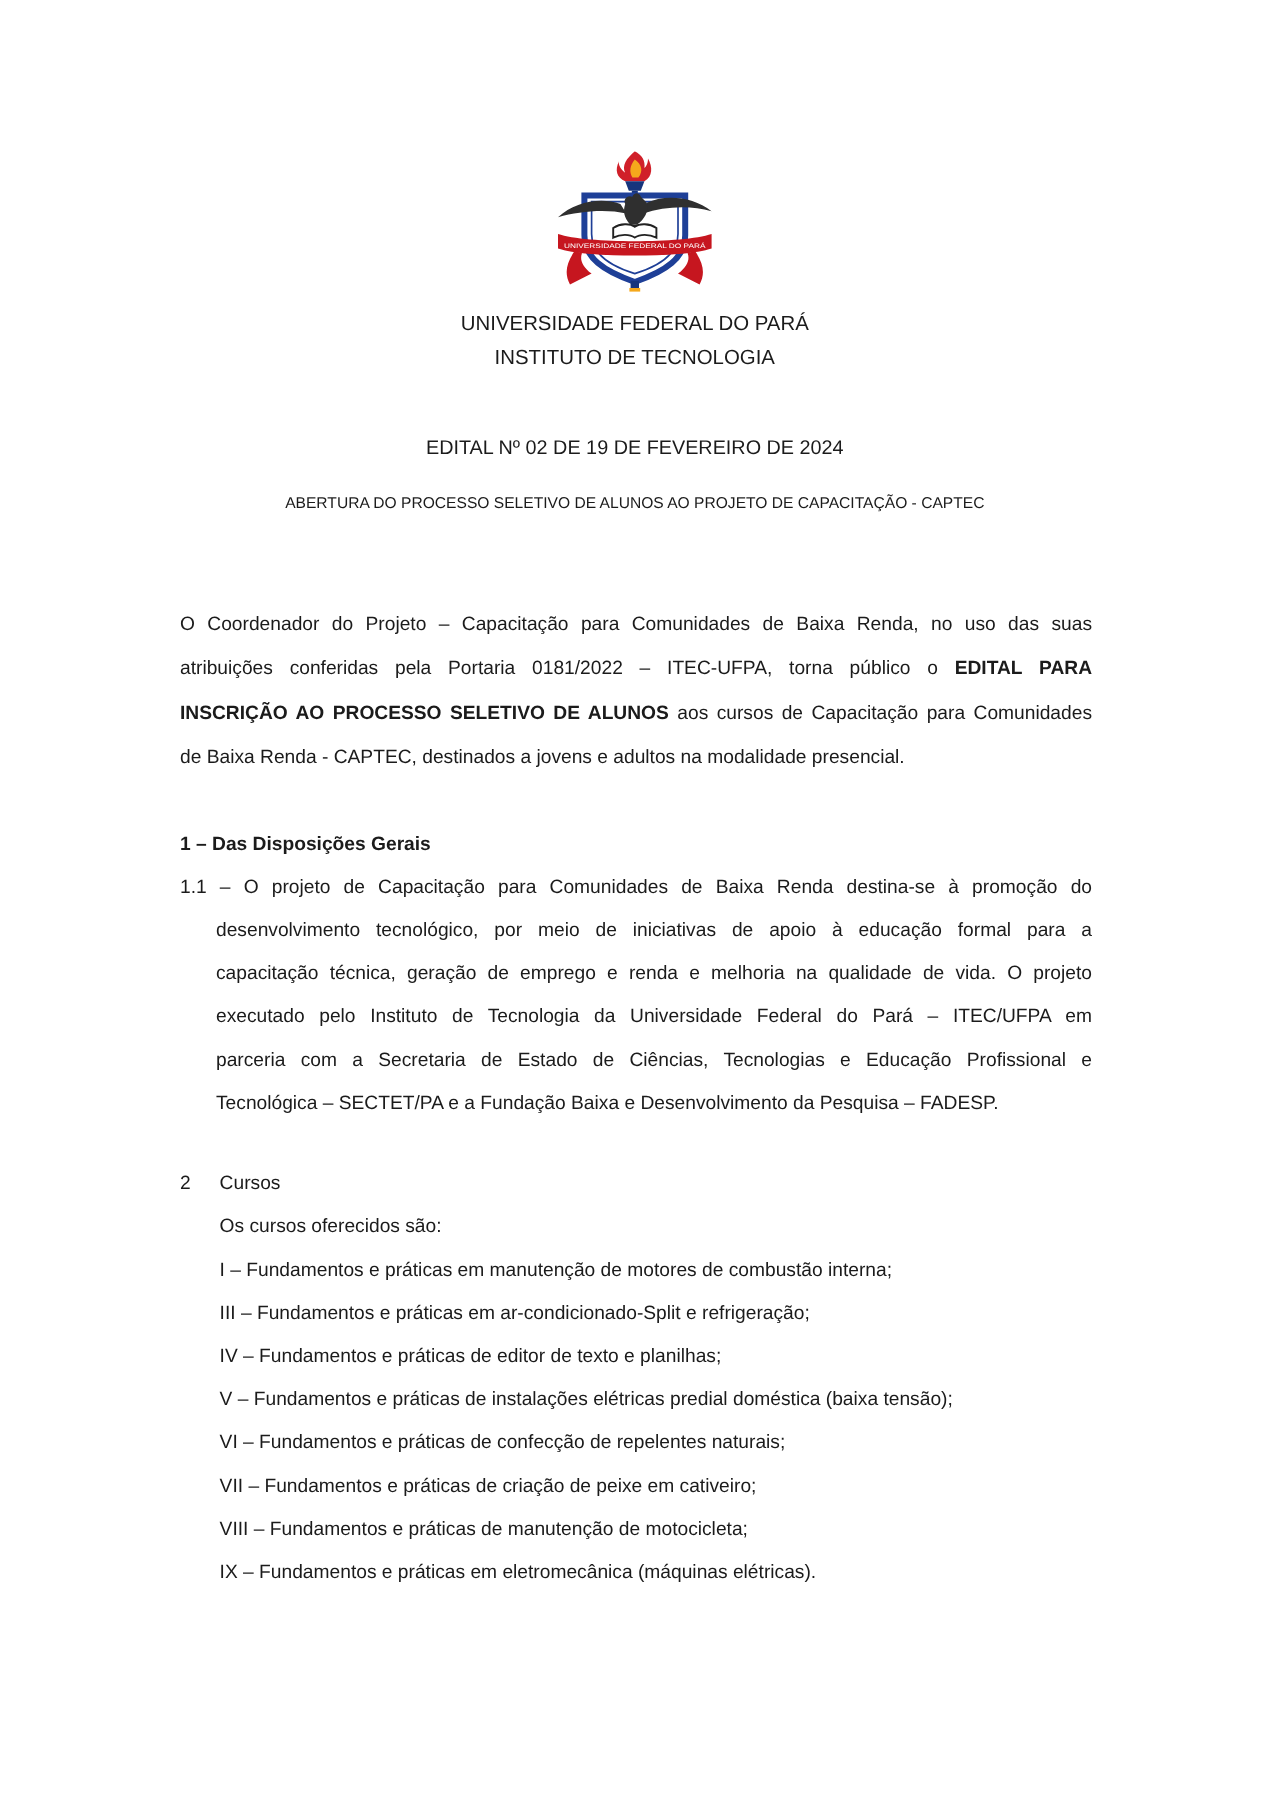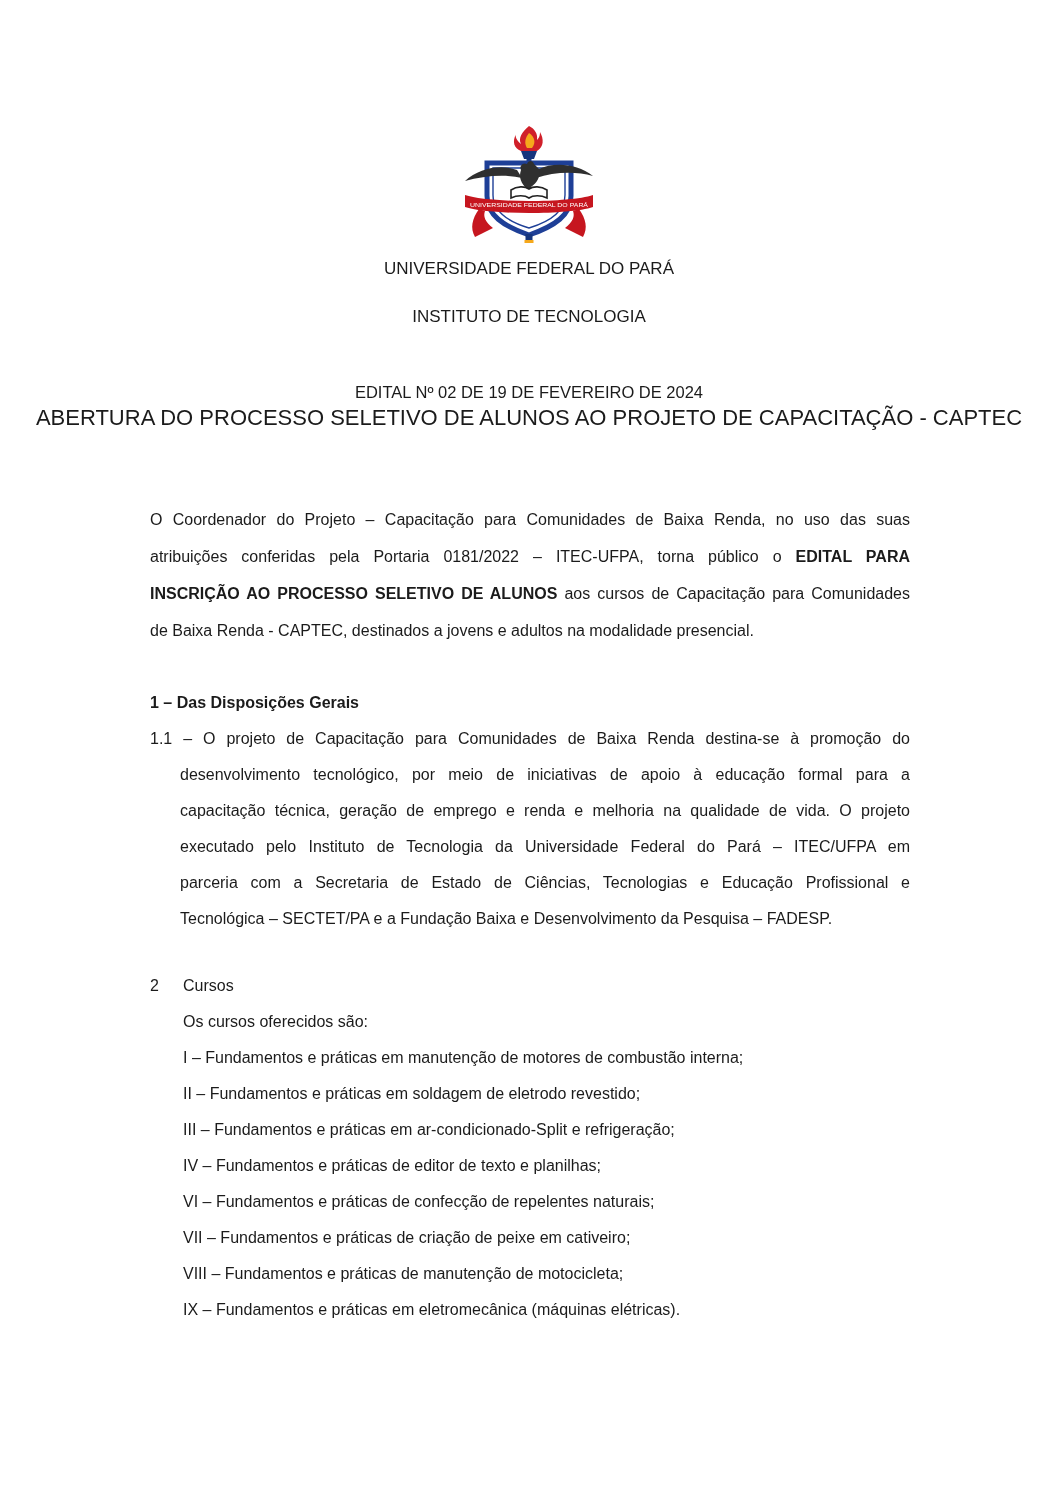--- a/index.html
+++ b/index.html
@@ -10,23 +10,23 @@
     background:#ffffff;
     overflow:hidden;
     font-family:"Liberation Sans", sans-serif;
     color:#1b1b1b;
   }
   .logo-wrap { padding-top:126px; text-align:center; }
   .logo-wrap svg { display:inline-block; }
 
   .center { text-align:center; }
   .org-line  { margin-top:10px; font-size:17px; line-height:22px; }
-  .org-line2 { margin-top:26px; font-size:17px; line-height:22px; }
+  .org-line2 { margin-top:6px; font-size:17px; line-height:22px; }
   .edital-title    { margin-top:53px; font-size:16.5px; line-height:22px; }
-  .edital-subtitle { margin-top:4px; font-size:22px; line-height:22px; }
+  .edital-subtitle { margin-top:24px; font-size:13px; line-height:22px; }
 
   .content { padding:0 148px 0 150px; font-size:16px; }
 
   .intro { margin-top:72px; }
   .line { line-height:37px; white-space:normal; }
   .pline { line-height:36px; }
   .j { text-align:justify; text-align-last:justify; }
   .l { text-align:left; }
   .ind { margin-left:30px; }
   .b { font-weight:bold; }
@@ -99,23 +99,23 @@
     </div>
 
     <div class="sec2-heading">
       <span class="sec2-num">2</span><span>Cursos</span>
     </div>
 
     <div class="courses-intro">Os cursos oferecidos são:</div>
 
     <div>
       <div class="course-item">I – Fundamentos e práticas em manutenção de motores de combustão interna;</div>
-      <div class="course-item">II – Fundamentos e práticas em soldagem de eletrodo revestido;</div>
       <div class="course-item">III – Fundamentos e práticas em ar-condicionado-Split e refrigeração;</div>
       <div class="course-item">IV – Fundamentos e práticas de editor de texto e planilhas;</div>
+      <div class="course-item">V – Fundamentos e práticas de instalações elétricas predial doméstica (baixa tensão);</div>
       <div class="course-item">VI – Fundamentos e práticas de confecção de repelentes naturais;</div>
       <div class="course-item">VII – Fundamentos e práticas de criação de peixe em cativeiro;</div>
       <div class="course-item">VIII – Fundamentos e práticas de manutenção de motocicleta;</div>
       <div class="course-item">IX – Fundamentos e práticas em eletromecânica (máquinas elétricas).</div>
     </div>
 
   </div>
 </div>
 
 </body></html>

